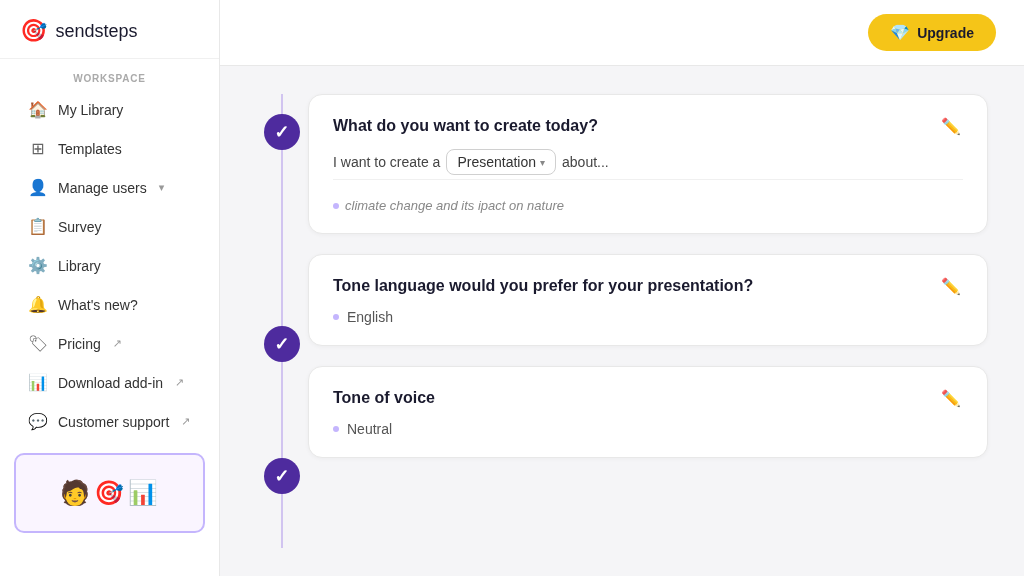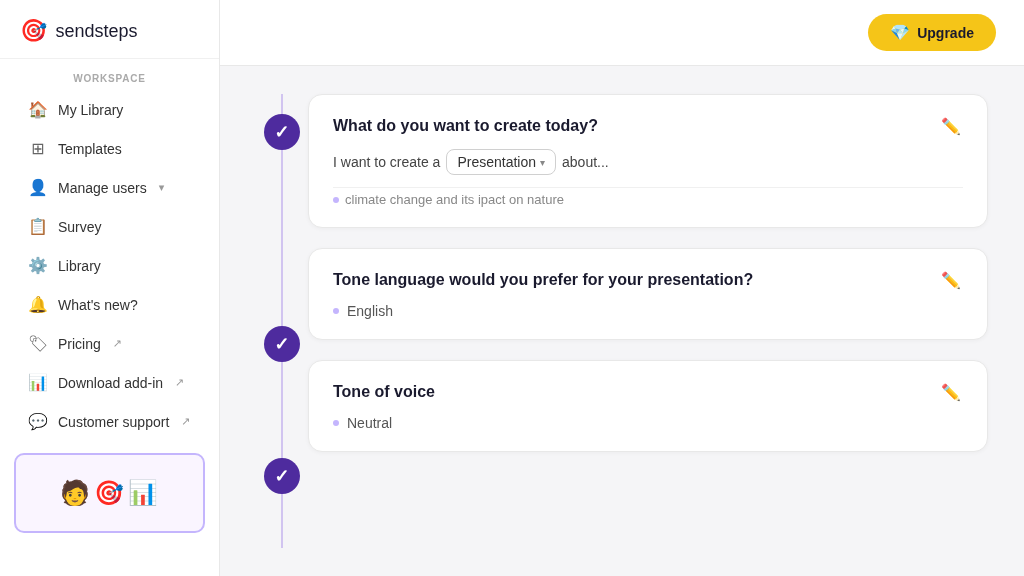--- a/index.html
+++ b/index.html
@@ -217,26 +217,27 @@
       padding: 4px 10px;
       font-size: 14px;
       color: #333;
       cursor: pointer;
       background: #fff;
     }
     .presentation-select .chevron-down { font-size: 10px; color: #888; }
     .card-topic {
       font-size: 13px;
       color: #888;
-      margin-top: 12px;
-      padding-top: 4px;
+      margin-top: 4px;
+      padding-top: 18px;
       border-top: 1px solid #f0f0f0;
       display: flex;
       align-items: center;
       gap: 6px;
+      font-style: italic;
     }
     .bullet { width: 6px; height: 6px; border-radius: 50%; background: #c4b5fd; display: inline-block; flex-shrink: 0; }
 
     
     .card-value {
       display: flex;
       align-items: center;
       gap: 8px;
       font-size: 14px;
       color: #555;

